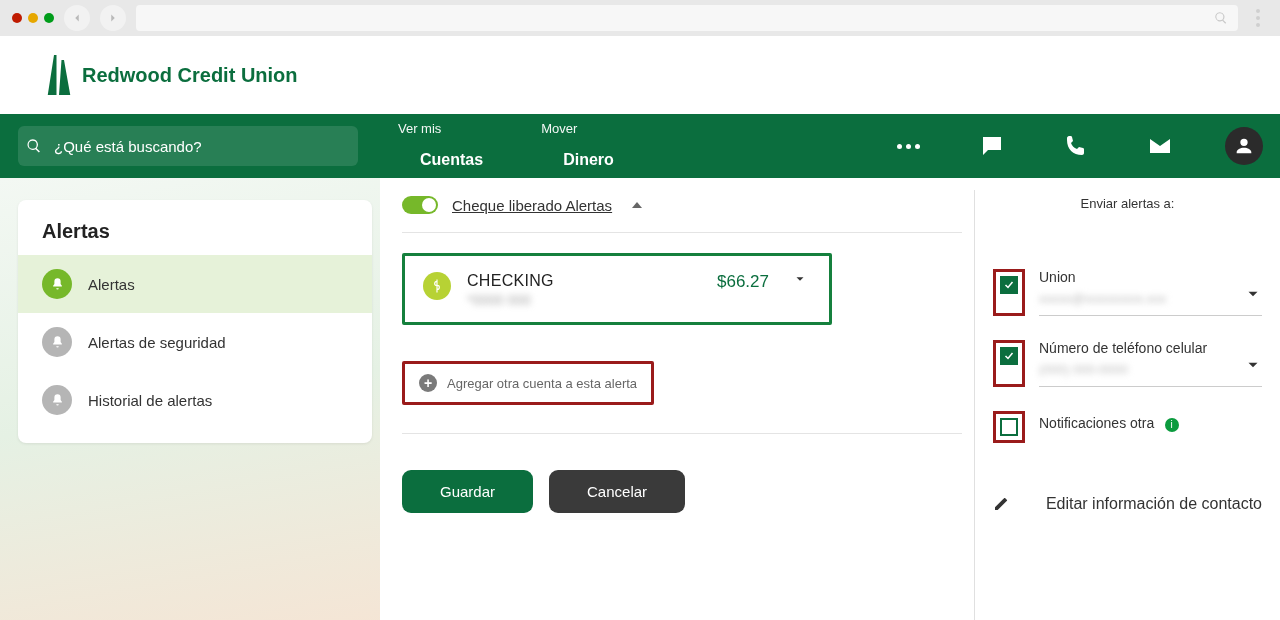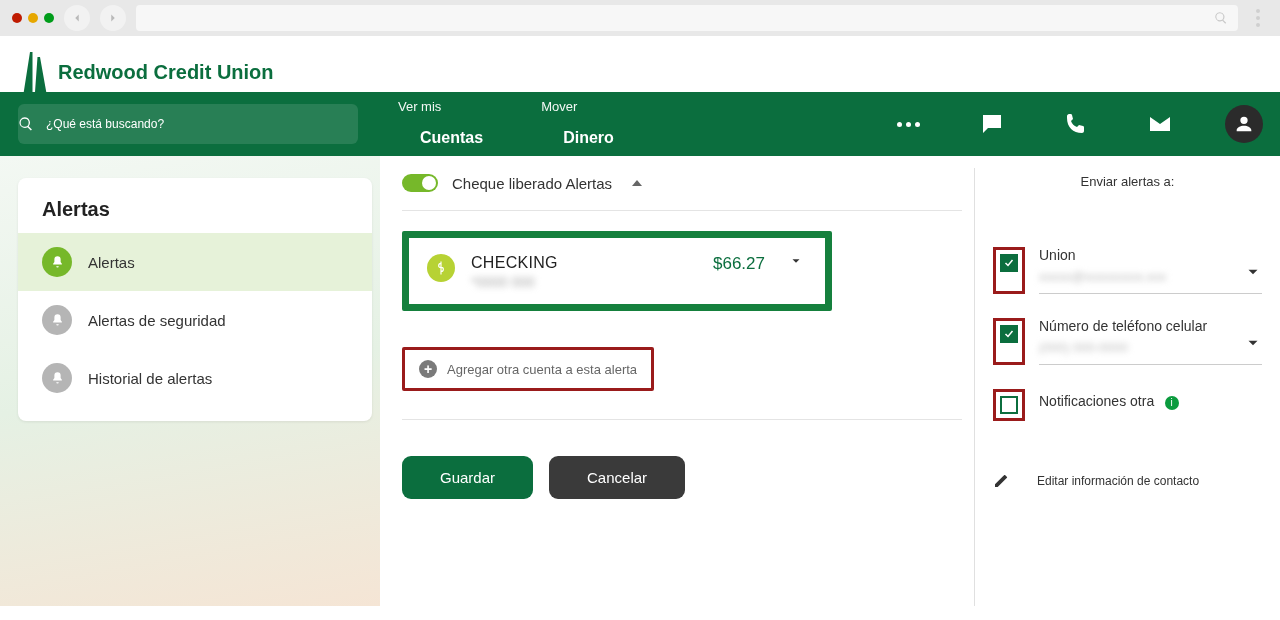--- a/index.html
+++ b/index.html
@@ -13,33 +13,33 @@
   .dots { display: flex; gap: 6px; }
   .dot { width: 10px; height: 10px; border-radius: 50%; }
   .dot.r { background: #bf1b00; } .dot.y { background: #e6a700; } .dot.g { background: #009c1a; }
   .navcircle { width: 26px; height: 26px; border-radius: 50%; background: #f2f2f2; display:flex; align-items:center; justify-content:center; }
   .navcircle svg { width: 14px; height: 14px; fill: #b9b9b9; }
   .urlbar { flex: 1; height: 26px; background: #f7f7f7; border-radius: 4px; display:flex; align-items:center; justify-content:flex-end; padding: 0 10px; }
   .chrome-more { width: 20px; display:flex; flex-direction:column; gap:3px; align-items:center; }
   .chrome-more span { width:4px; height:4px; background:#cfcfcf; border-radius:50%; }
 
   
-  .logo-strip { height: 56px; display: flex; align-items: flex-end; padding: 0 22px; }
+  .logo-strip { height: 78px; display: flex; align-items: center; padding: 0 46px; }
   .logo { display:flex; align-items:center; gap:10px; color:#0b6e3e; font-weight:600; font-size:20px; }
   .logo svg { width: 26px; height: 40px; }
 
   
   .green-hdr {
     height: 64px; background: #0b6e3e; color:#fff;
     display:flex; align-items:center; padding: 0 14px 0 18px; gap: 40px;
   }
   .search-box {
     width: 340px; height: 40px; background: rgba(255,255,255,0.12);
-    border-radius: 6px; display:flex; align-items:center; padding: 0 0; gap:12px;
-    color:#fff; font-size: 12px;
+    border-radius: 6px; display:flex; align-items:center; padding: 0 8px; gap:12px;
+    color:#fff; font-size: 15px;
   }
   .search-box svg { width:16px; height:16px; fill:#fff; }
   .hdr-link { display:flex; flex-direction:column; font-size:13px; line-height:1.3; cursor:pointer; }
   .hdr-link .sub { font-weight:400; opacity:.95; }
   .hdr-link .main { font-weight:700; font-size:16px; }
   .hdr-spacer { flex:1; }
   .icon-btn { width:44px; height:44px; display:flex; align-items:center; justify-content:center; cursor:pointer; }
   .icon-btn svg { width:24px; height:24px; fill:#fff; }
   .threedots { display:flex; gap:4px; }
   .threedots span { width:5px; height:5px; background:#fff; border-radius:50%; }
@@ -69,26 +69,26 @@
   .side-icon svg { width:15px; height:15px; fill:#fff; }
 
   
   .main { flex:1; display:flex; padding: 12px 18px 0 22px; gap: 8px; }
   .main-left { flex:1; }
   .main-right { width: 288px; border-left:1px solid #e0e0e0; padding-left:18px; padding-top: 6px; }
 
   .toggle-row { display:flex; align-items:center; gap:14px; padding: 6px 0 18px 0; }
   .switch { width:36px; height:18px; background:#76b82a; border-radius:10px; position:relative; cursor:pointer; }
   .switch::after { content:''; position:absolute; width:14px; height:14px; background:#fff; border-radius:50%; top:2px; right:2px; }
-  .toggle-label { font-size:15px; color:#333; }
+  .toggle-label { font-size:15px; color:#333;text-decoration:underline; }
   .caret-up { border-left:5px solid transparent; border-right:5px solid transparent; border-bottom:6px solid #666; margin-left:6px;}
   .hr { height:1px; background:#e4e4e4; }
 
   .acct-box {
-    border: 7px solid #15803d; border-radius:2px;
+    border: 3px solid #15803d; border-radius:2px;
     margin: 20px 0 0 0; padding: 16px 18px 14px; max-width: 430px;
     display:flex; align-items:flex-start; gap:16px;
   }
   .acct-coin { width:28px; height:28px; border-radius:50%; background:#b7d234; display:flex; align-items:center; justify-content:center; flex-shrink:0; }
   .acct-coin svg { width:14px; height:14px; fill:#fff; }
   .acct-text { flex:1; }
   .acct-name { font-size:16px; color:#222; letter-spacing:.3px; }
   .acct-num { color:#aaa; font-size:14px; filter: blur(3px); margin-top:2px; }
   .acct-amount { color:#0b6e3e; font-size:17px; font-weight:500; margin-right:8px;}
   .acct-chev { width:18px; }
@@ -114,21 +114,21 @@
   
   .send-title { font-size:13px; color:#333; text-align:center; padding-bottom: 46px; }
   .dest { display:flex; gap:14px; padding:12px 0; }
   .dest-box { border:3px solid #9a1b1b; padding: 4px; }
   .dest-content { flex:1; }
   .dest-label { font-size:14px; color:#333; }
   .dest-val { color:#bbb; filter:blur(3px); font-size:13px; margin-top:4px; display:inline-block; }
   .dest-line { height:1px; background:#ccc; margin-top:8px; }
   .dest-chev svg { width:18px; height:18px; fill:#333; }
   .dest-info { width:14px; height:14px; border-radius:50%; background:#0b9b3e; color:#fff; font-size:10px; display:inline-flex; align-items:center; justify-content:center; margin-left:6px;}
-  .edit-row { display:flex; align-items:center; gap:28px; margin-top:40px; font-size:12px; color:#333; cursor:pointer;}
+  .edit-row { display:flex; align-items:center; gap:28px; margin-top:40px; font-size:16px; color:#333; cursor:pointer;justify-content:space-between;}
   .edit-row svg { width:16px; height:16px; fill:#333; }
 
   .hr2 { height:1px; background:#e4e4e4; margin: 28px 0 0 0; max-width: 560px;}
 </style>
 </head>
 <body>
 
 <div class="chrome">
   <div class="dots">
     <div class="dot r"></div>

